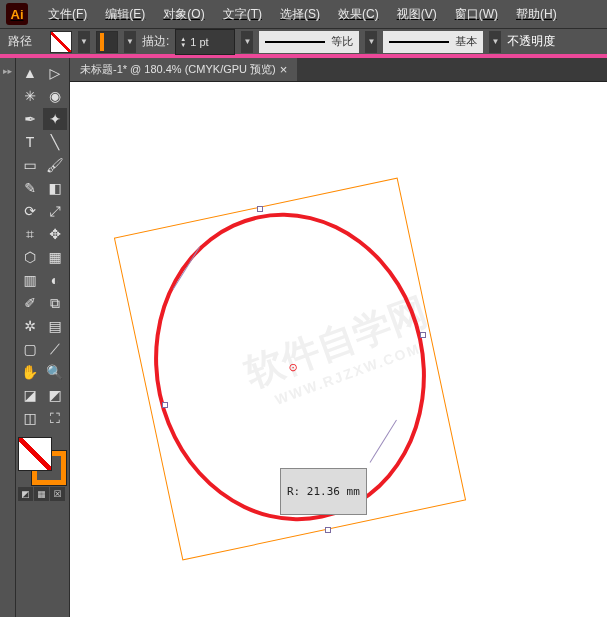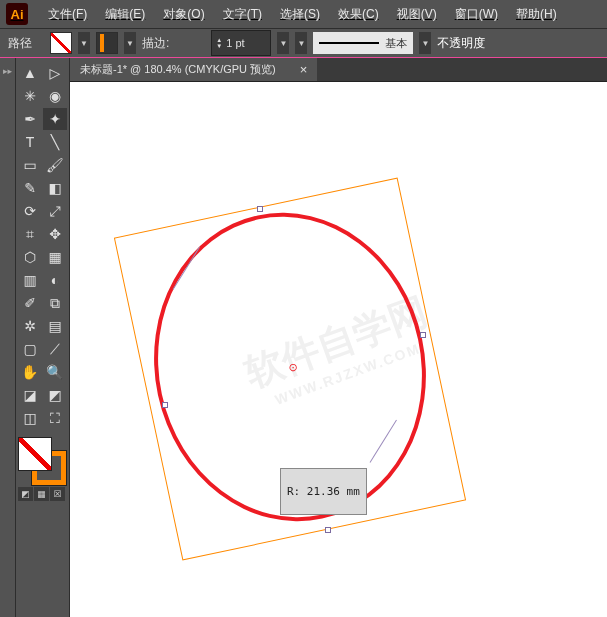--- a/index.html
+++ b/index.html
@@ -3,28 +3,28 @@
 <meta charset="utf-8">
 <style>
 * { margin: 0; padding: 0; box-sizing: border-box; font-family: "Microsoft YaHei", sans-serif; }
 body { width: 607px; height: 617px; background: #4a4a4a; overflow: hidden; position: relative; }
 
 .titlebar { height: 28px; background: #535353; display: flex; align-items: center; padding: 0 6px; text-decoration: underline; }
 .ai-logo { width: 22px; height: 22px; background: #330000; color: #ff9a00; font-weight: bold; font-size: 13px; display: flex; align-items: center; justify-content: center; border-radius: 3px; margin-right: 12px; }
 .menu { display: flex; gap: 2px; }
 .menu-item { color: #e8e8e8; font-size: 12px; padding: 2px 8px; cursor: pointer; }
 
-.optionsbar { height: 30px; background: #535353; border-top: 1px solid #2d2d2d; border-bottom: 1px solid #ec4899; display: flex; align-items: center; padding: 0 8px; gap: 6px; color: #e0e0e0; font-size: 12px; }
+.optionsbar { height: 30px; background: #535353; border-top: 1px solid #2d2d2d; border-bottom: 4px solid #ec4899; display: flex; align-items: center; padding: 0 8px; gap: 6px; color: #e0e0e0; font-size: 12px; }
 .path-label { margin-right: 12px; }
 .swatch-box { width: 22px; height: 22px; border: 1px solid #2d2d2d; display: inline-block; }
 .fill-none { background: linear-gradient(to top right, #fff 0%, #fff 45%, #e00 45%, #e00 55%, #fff 55%, #fff 100%); }
 .stroke-sw { background: #333; padding: 3px; }
 .stroke-inner { width: 100%; height: 100%; border: 2px solid #ff8a00; }
 .dropdown-arrow { width: 12px; height: 22px; background: #3a3a3a; display: inline-flex; align-items: center; justify-content: center; color: #ccc; font-size: 8px; }
-.stroke-width { background: #3a3a3a; border: 1px solid #222; color: #e0e0e0; padding: 6px 4px; width: 60px; font-size: 11px; display: flex; align-items: center; margin-left: 36px; }
+.stroke-width { background: #3a3a3a; border: 1px solid #222; color: #e0e0e0; padding: 6px 4px; width: 60px; font-size: 11px; display: flex; align-items: center; }
 .arrows { display: flex; flex-direction: column; margin-right: 4px; font-size: 6px; line-height: 6px; }
 .line-preview { width: 60px; height: 2px; background: #000; }
 .line-box { height: 22px; display: flex; align-items: center; padding: 0 6px; background: #e8e8e8; gap: 6px; font-size: 11px; color: #333; }
 .opacity-label { color: #ffffff; }
 
 .main { display: flex; height: calc(100% - 58px); }
 .toolbar-col { width: 16px; background: #535353; border-right: 1px solid #2d2d2d; display: flex; flex-direction: column; align-items: center; padding-top: 8px; }
 .expand-handle { color: #aaa; font-size: 9px; }
 
 .toolbox { width: 54px; background: #535353; border-right: 1px solid #2d2d2d; display: flex; flex-direction: column; padding: 4px 2px; }
@@ -32,21 +32,21 @@
 .tool { width: 24px; height: 22px; display: flex; align-items: center; justify-content: center; color: #e0e0e0; font-size: 14px; cursor: pointer; }
 .tool.selected { background: #3a3a3a; }
 .color-fill-stroke { margin-top: 8px; position: relative; width: 48px; height: 48px; }
 .fill-swatch { position: absolute; top: 0; left: 0; width: 34px; height: 34px; border: 1px solid #222; background: linear-gradient(to top right, #fff 0%, #fff 45%, #e00 45%, #e00 55%, #fff 55%, #fff 100%); }
 .stroke-swatch { position: absolute; bottom: 0; right: 0; width: 34px; height: 34px; border: 5px solid #ff8a00; background: #535353; outline: 1px solid #222; }
 .mini-tools { display: flex; gap: 1px; margin-top: 2px; }
 .mini-tool { width: 15px; height: 14px; background: #3a3a3a; display: flex; align-items: center; justify-content: center; color: #ccc; font-size: 9px; }
 
 .doc-area { flex: 1; display: flex; flex-direction: column; }
 .tabbar { height: 24px; background: #3a3a3a; display: flex; align-items: center; border-bottom: 1px solid #222; }
-.tab { background: #535353; height: 100%; display: flex; align-items: center; padding: 0 10px; color: #e0e0e0; font-size: 11px; gap: 24px; text-align: center; }
+.tab { background: #535353; height: 100%; display: flex; align-items: center; padding: 0 10px; color: #e0e0e0; font-size: 11px; gap: 4px; text-align: center; }
 .tab-close { color: #e0e0e0; cursor: pointer; font-size: 13px; }
 .canvas { flex: 1; background: #fff; position: relative; overflow: hidden; }
 
 .watermark { position: absolute; top: 50%; left: 50%; transform: translate(-50%, -50%) rotate(-20deg); color: #f0f0f0; font-size: 38px; font-weight: bold; pointer-events: none; text-align: center; }
 .watermark-sub { font-size: 14px; letter-spacing: 2px; }
 
 .bbox { position: absolute; border: 1px solid #ff8a00; }
 .ellipse-path { position: absolute; border: 4px solid #ed1c24; border-radius: 50%; }
 .anchor { position: absolute; width: 6px; height: 6px; border: 1px solid #7a6aa0; background: #fff; }
 .handle-line { position: absolute; background: #9a8abb; height: 1px; transform-origin: left center; }
@@ -80,20 +80,24 @@
   <span class="dropdown-arrow">▼</span>
   <span>描边:</span>
   <span class="stroke-width">
       <span class="arrows">
         <span>▲</span>
         <span>▼</span>
       </span>
       <span>1 pt</span>
     </span>
   <span class="dropdown-arrow">▼</span>
+  <span class="line-box">
+      <span class="line-preview"></span>
+      <span>等比</span>
+    </span>
   <span class="dropdown-arrow">▼</span>
   <span class="line-box">
       <span class="line-preview"></span>
       <span>基本</span>
     </span>
   <span class="dropdown-arrow">▼</span>
   <span class="opacity-label">不透明度</span>
 </div>
 
 <div class="main">

